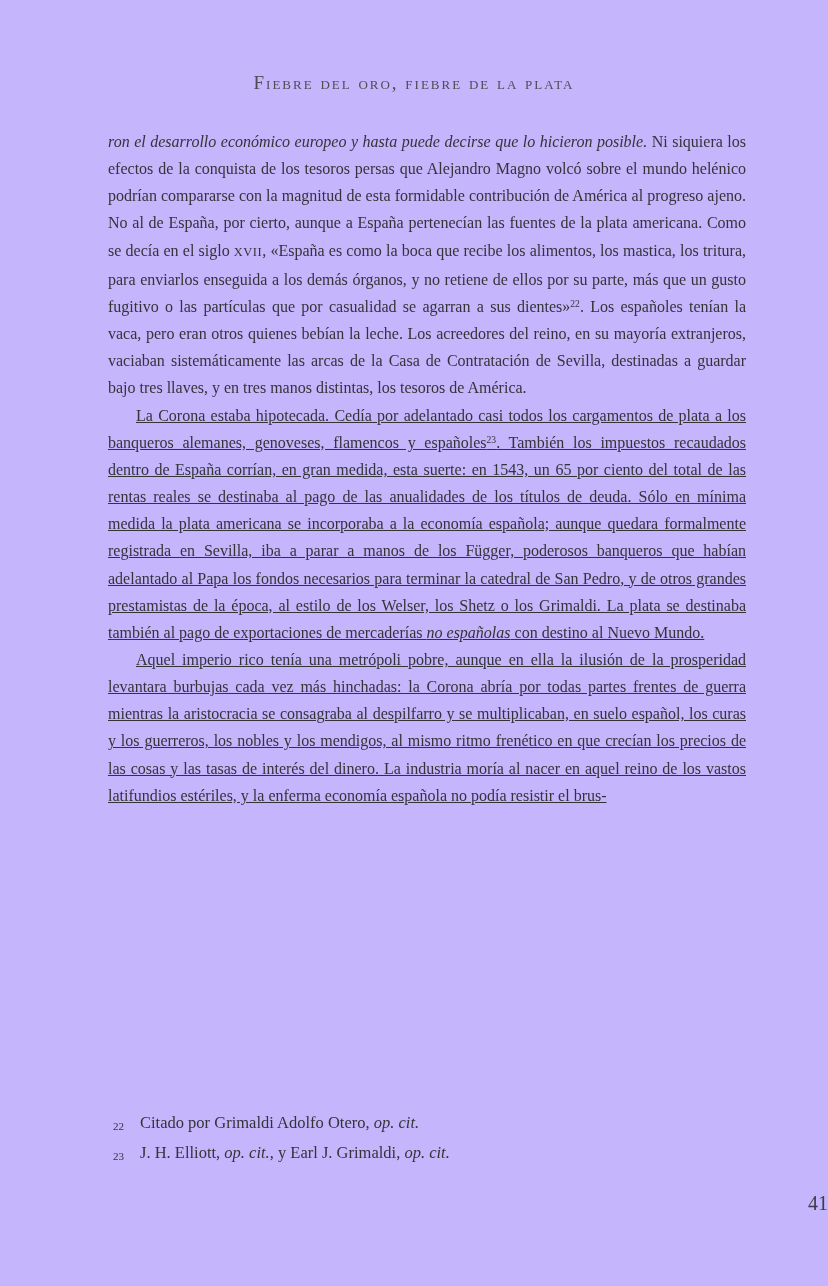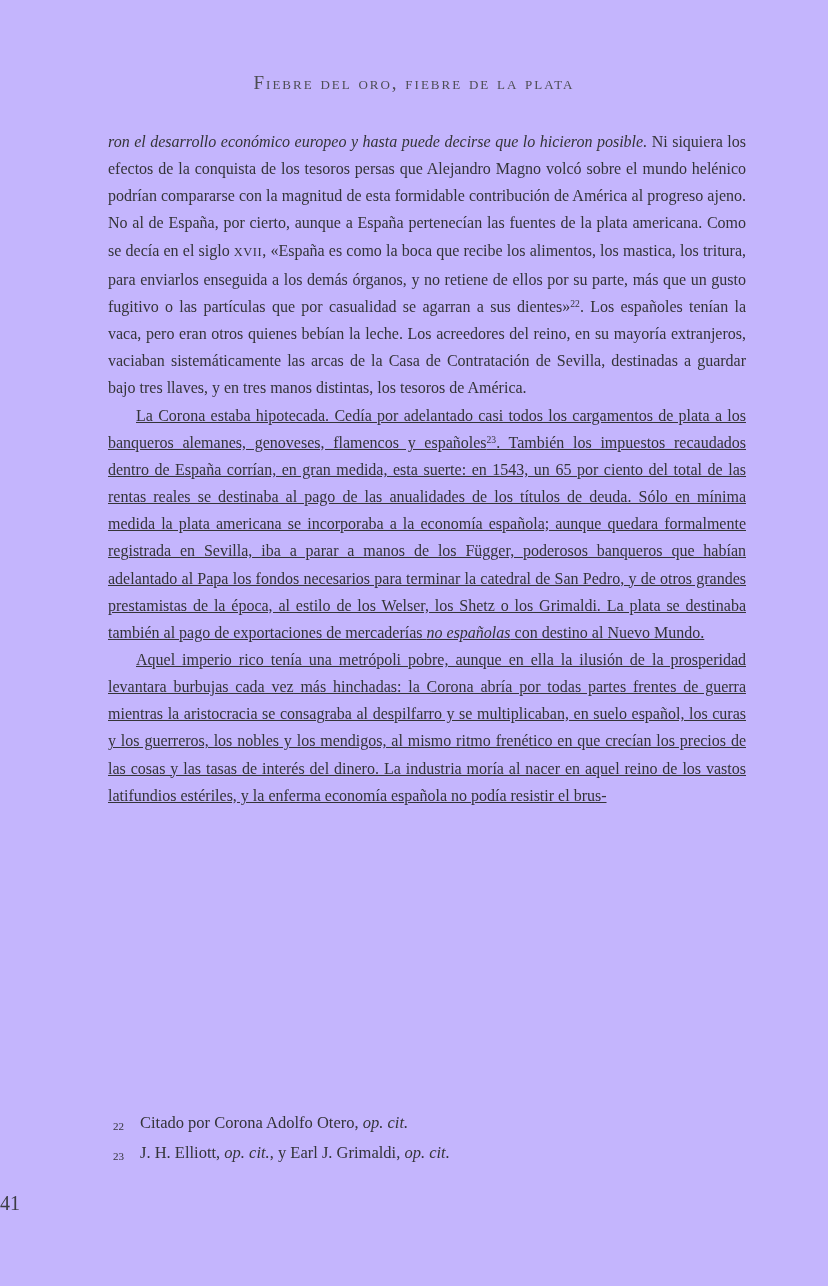--- a/index.html
+++ b/index.html
@@ -71,21 +71,21 @@
     position: relative;
     top: 3px;
     flex: none;
   }
   .fn-text { flex: 1; }
   .page-number {
     position: absolute;
     top: 1192px;
     left: 0;
     width: 100%;
-    text-align: left;
+    text-align: right;
     font-size: 20px;
     color: #3c3c44;
   }
 </style>
 </head>
 <body>
 
 <div class="page">
   <div class="running-header">Fiebre del oro, fiebre de la plata</div>
 
@@ -93,21 +93,21 @@
 
   <p class="para"><span class="seg-italic">ron el desarrollo económico europeo y hasta puede decirse que lo hicieron posible.</span><span> Ni siquiera los efectos de la conquista de los tesoros persas que Alejandro Magno volcó sobre el mundo helénico podrían compararse con la magnitud de esta formidable contribución de América al progreso ajeno. No al de España, por cierto, aunque a España pertenecían las fuentes de la plata americana. Como se decía en el siglo </span><span class="seg-smallcaps">XVII</span><span>, «España es como la boca que recibe los alimentos, los mastica, los tritura, para enviarlos enseguida a los demás órganos, y no retiene de ellos por su parte, más que un gusto fugitivo o las partículas que por casualidad se agarran a sus dientes»</span><span class="seg-superscript">22</span><span>. Los españoles tenían la vaca, pero eran otros quienes bebían la leche. Los acreedores del reino, en su mayoría extranjeros, vaciaban sistemáticamente las arcas de la Casa de Contratación de Sevilla, destinadas a guardar bajo tres llaves, y en tres manos distintas, los tesoros de América.</span></p>
       <p class="para indent"><span>La Corona estaba hipotecada. Cedía por adelantado casi todos los cargamentos de plata a los banqueros alemanes, genoveses, flamencos y españoles</span><span class="seg-superscript">23</span><span>. También los impuestos recaudados dentro de España corrían, en gran medida, esta suerte: en 1543, un 65 por ciento del total de las rentas reales se destinaba al pago de las anualidades de los títulos de deuda. Sólo en mínima medida la plata americana se incorporaba a la economía española; aunque quedara formalmente registrada en Sevilla, iba a parar a manos de los Függer, poderosos banqueros que habían adelantado al Papa los fondos necesarios para terminar la catedral de San Pedro, y de otros grandes prestamistas de la época, al estilo de los Welser, los Shetz o los Grimaldi. La plata se destinaba también al pago de exportaciones de mercaderías </span><span class="seg-italic">no españolas</span><span> con destino al Nuevo Mundo.</span></p>
       <p class="para indent"><span>Aquel imperio rico tenía una metrópoli pobre, aunque en ella la ilusión de la prosperidad levantara burbujas cada vez más hinchadas: la Corona abría por todas partes frentes de guerra mientras la aristocracia se consagraba al despilfarro y se multiplicaban, en suelo español, los curas y los guerreros, los nobles y los mendigos, al mismo ritmo frenético en que crecían los precios de las cosas y las tasas de interés del dinero. La industria moría al nacer en aquel reino de los vastos latifundios estériles, y la enferma economía española no podía resistir el brus-</span></p>
     </div>
 
   <div class="footnotes">
 
   <div class="footnote">
         <span class="fn-num">22</span>
-        <span class="fn-text"><span>Citado por Corona Adolfo Otero, </span><span class="seg-italic">op. cit.</span></span>
+        <span class="fn-text"><span>Citado por Grimaldi Adolfo Otero, </span><span class="seg-italic">op. cit.</span></span>
       </div>
       <div class="footnote">
         <span class="fn-num">23</span>
         <span class="fn-text"><span>J. H. Elliott, </span><span class="seg-italic">op. cit.</span><span>, y Earl J. Grimaldi, </span><span class="seg-italic">op. cit.</span></span>
       </div>
     </div>
 
   <div class="page-number">41</div>
 </div>
 

